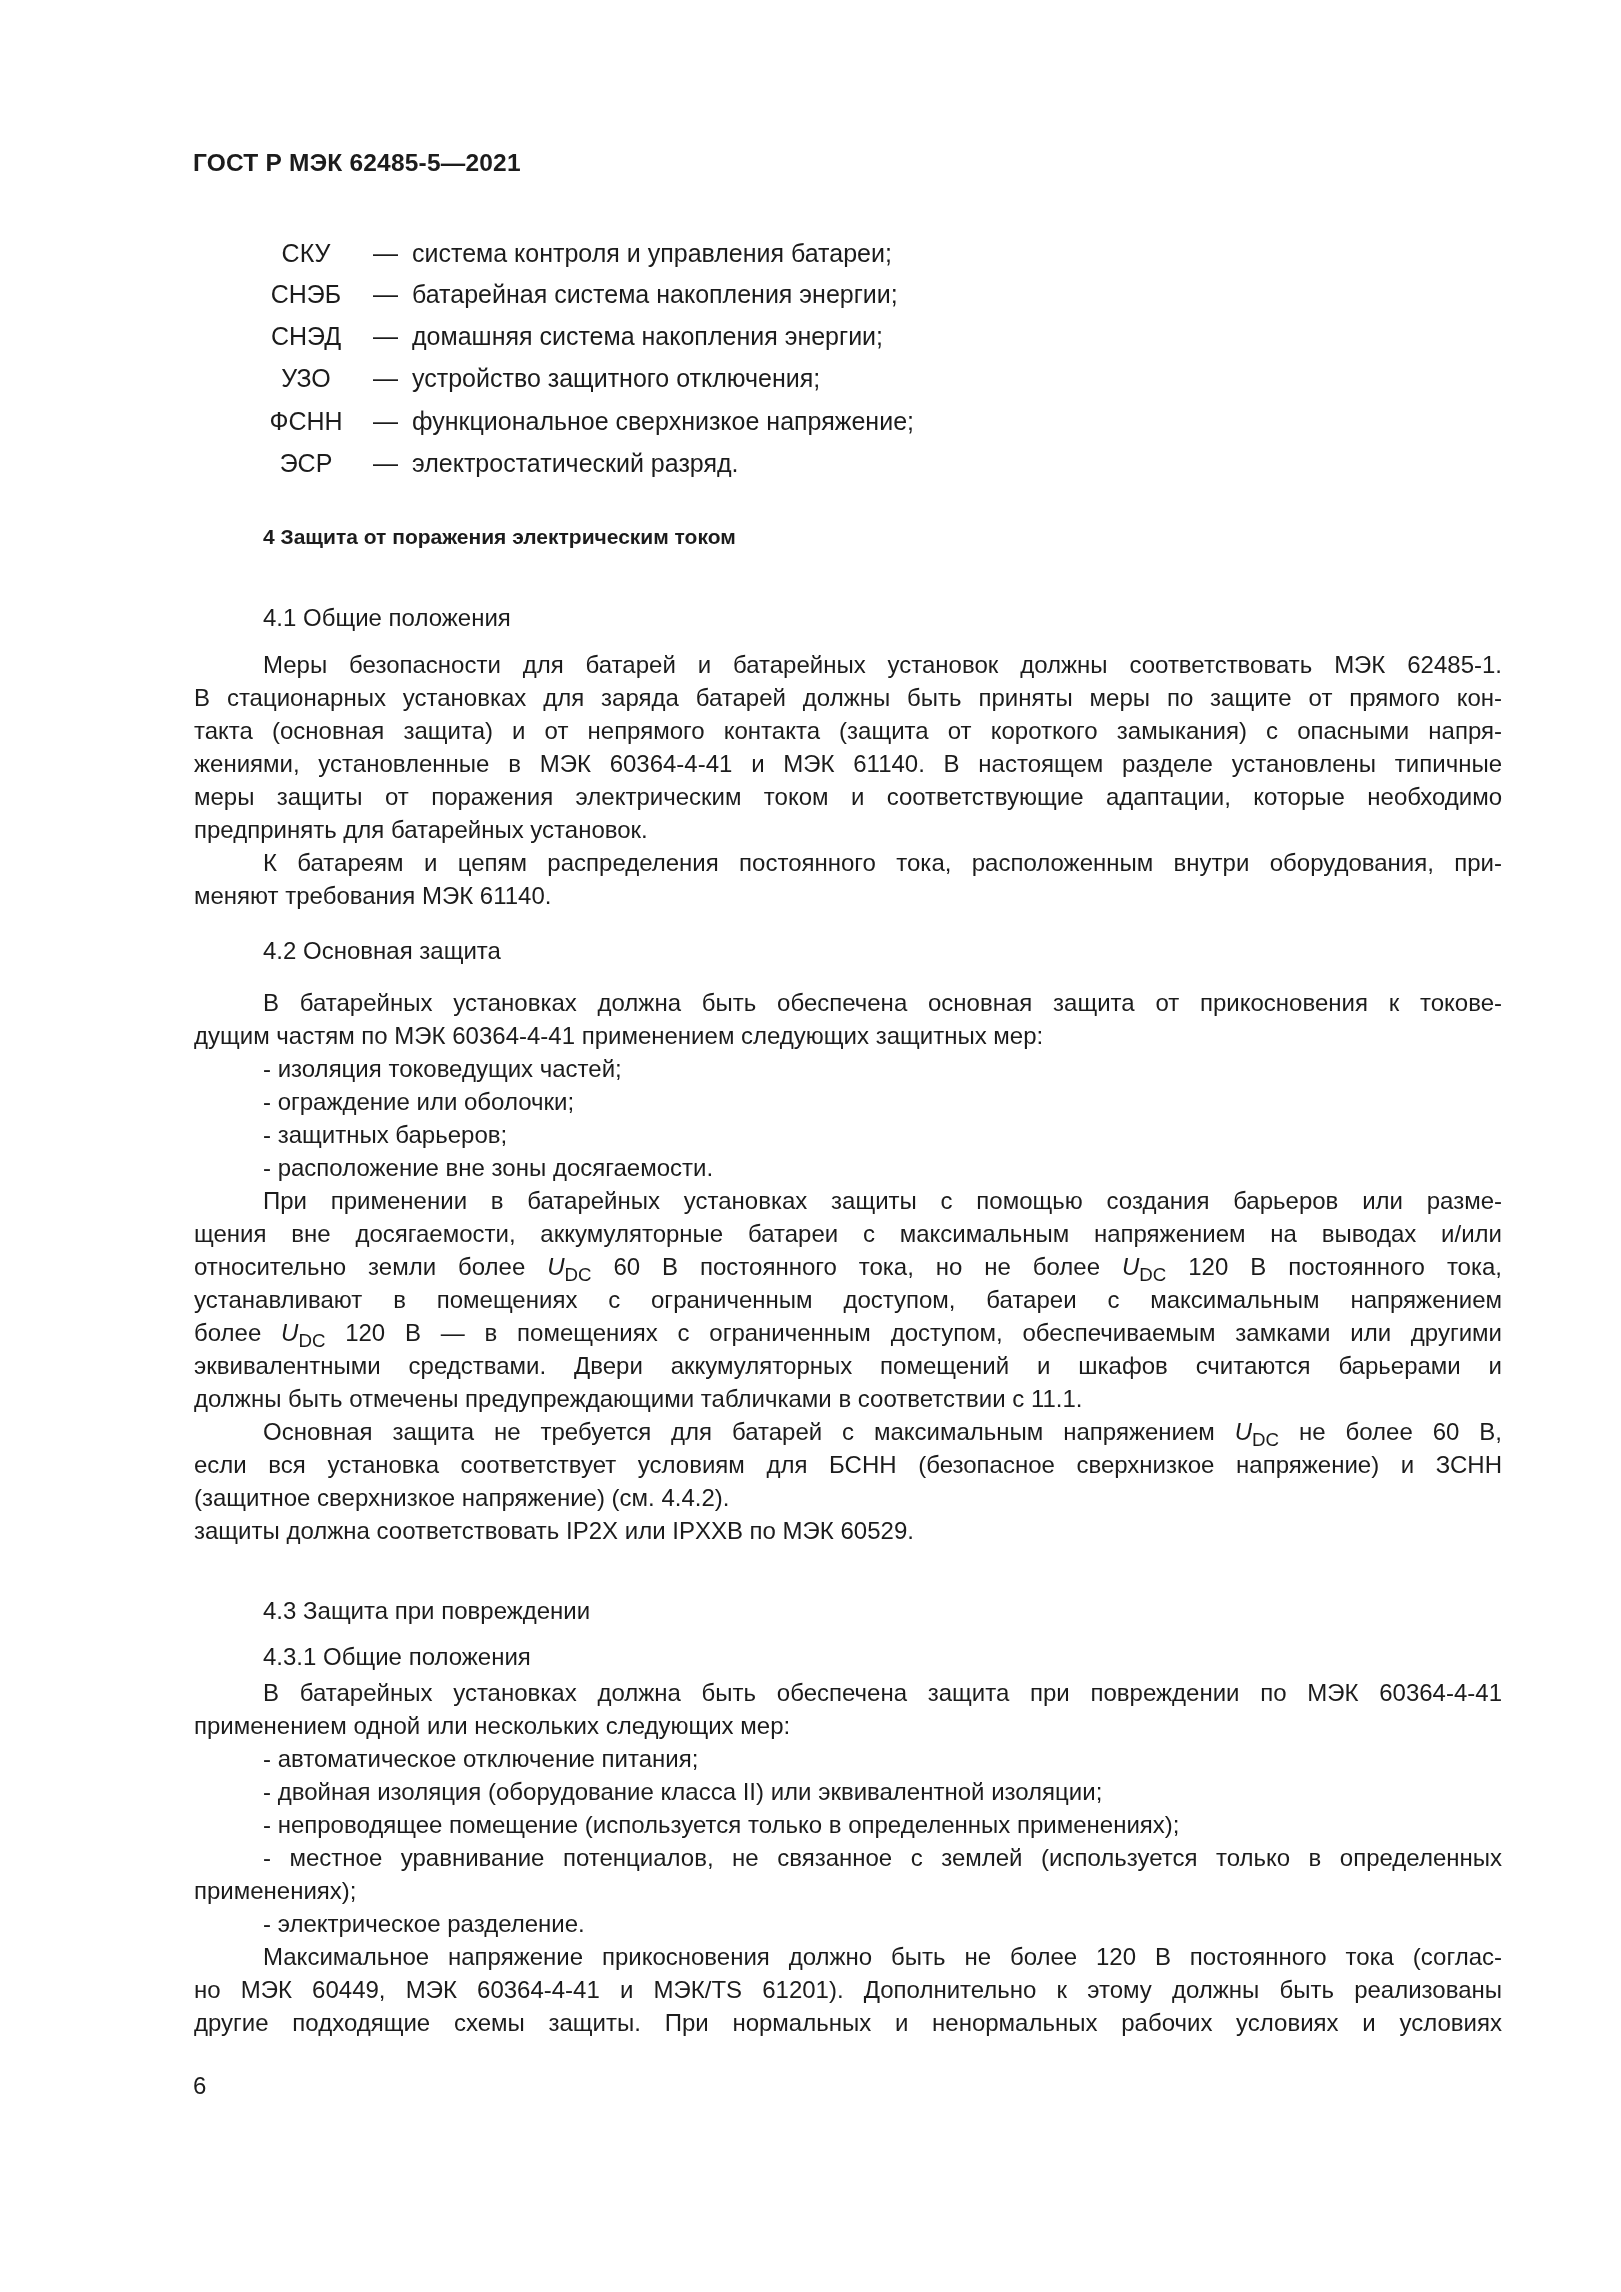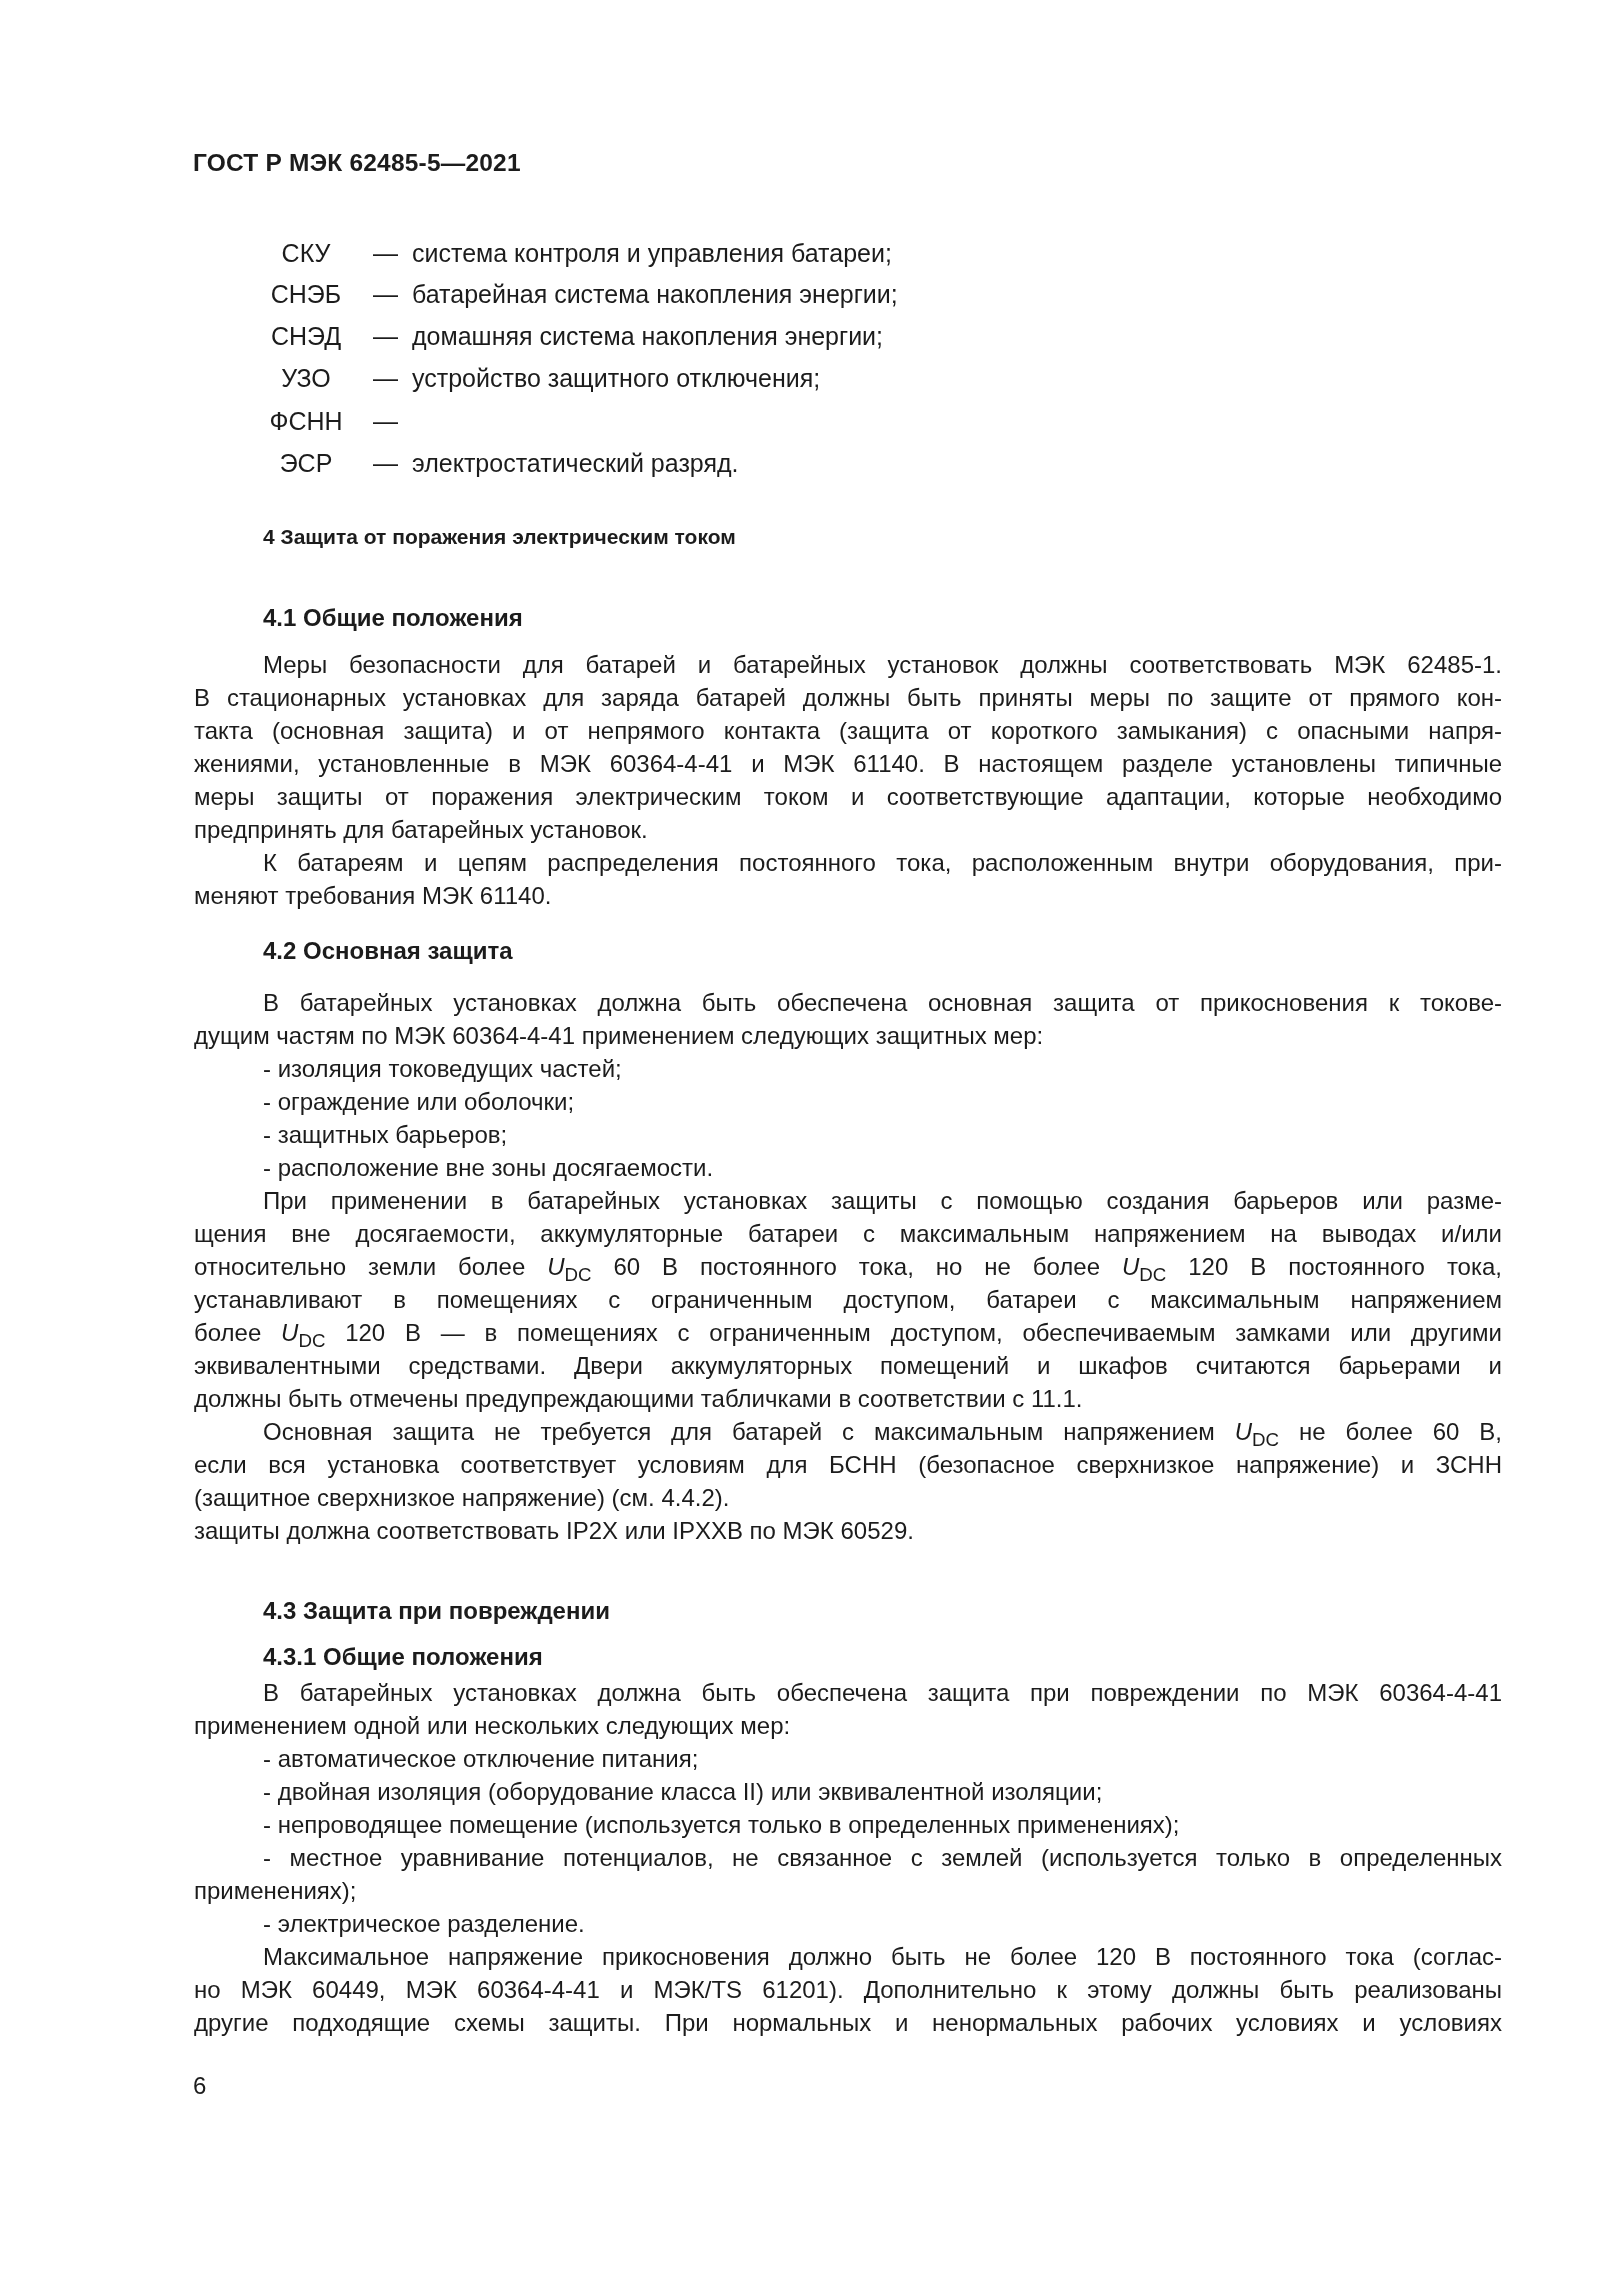--- a/index.html
+++ b/index.html
@@ -8,21 +8,21 @@
 
     .doc-header { position: absolute; left: 193px; top: 149px; font-size: 24.5px; font-weight: bold; letter-spacing: 0.2px; white-space: nowrap; }
 
     .abbr-list { position: absolute; left: 0; top: 235px; width: 1621px; }
     .abbr-row { position: absolute; left: 0; height: 35px; width: 1621px; font-size: 25px; line-height: 35px; white-space: nowrap; }
     .abbr-term { position: absolute; left: 257px; width: 98px; text-align: center; }
     .abbr-dash { position: absolute; left: 373px; }
     .abbr-def { position: absolute; left: 412px; }
 
     .h1 { position: absolute; left: 263px; font-size: 21px; font-weight: bold; white-space: nowrap; line-height: 35px; }
-    .h2 { position: absolute; left: 263px; font-size: 24px; font-weight: bold; white-space: nowrap; line-height: 33px; }
+    .h2 { position: absolute; left: 263px; font-size: 24px; font-weight: normal; white-space: nowrap; line-height: 33px; }
 
     .block { position: absolute; left: 194px; width: 1308px; }
     .line { display: block; height: 33px; line-height: 33px; font-size: 24px; white-space: nowrap; text-align: justify; text-align-last: justify; }
     .line.last { text-align-last: left; }
     .line.indent { padding-left: 69px; }
     .line.bullet { padding-left: 69px; text-align-last: left; }
     .line span { white-space: pre; }
     .var { font-style: italic; }
     sub { font-size: 0.78em; vertical-align: -0.3em; line-height: 0; font-style: normal; }
 
@@ -52,20 +52,21 @@
       <span class="abbr-def">домашняя система накопления энергии;</span>
     </div>
     <div class="abbr-row" style="top:126px">
       <span class="abbr-term">УЗО</span>
       <span class="abbr-dash">—</span>
       <span class="abbr-def">устройство защитного отключения;</span>
     </div>
     <div class="abbr-row" style="top:169px">
       <span class="abbr-term">ФСНН</span>
       <span class="abbr-dash">—</span>
+      <span class="abbr-def">функциональное сверхнизкое напряжение;</span>
     </div>
     <div class="abbr-row" style="top:211px">
       <span class="abbr-term">ЭСР</span>
       <span class="abbr-dash">—</span>
       <span class="abbr-def">электростатический разряд.</span>
     </div>
   </div>
 
   <div class="h1" style="top:519px">4  Защита от поражения электрическим током</div>
 

